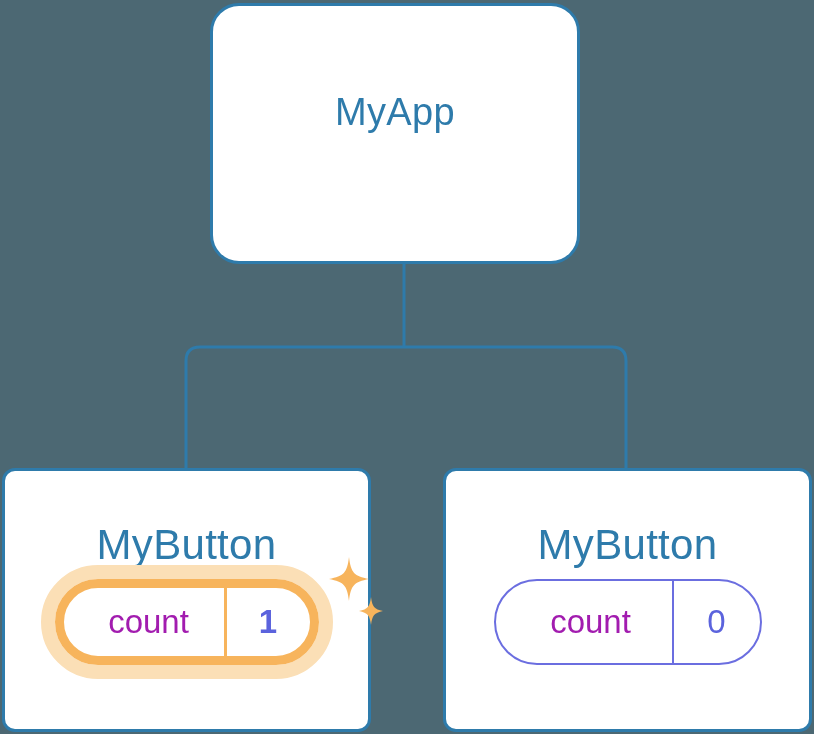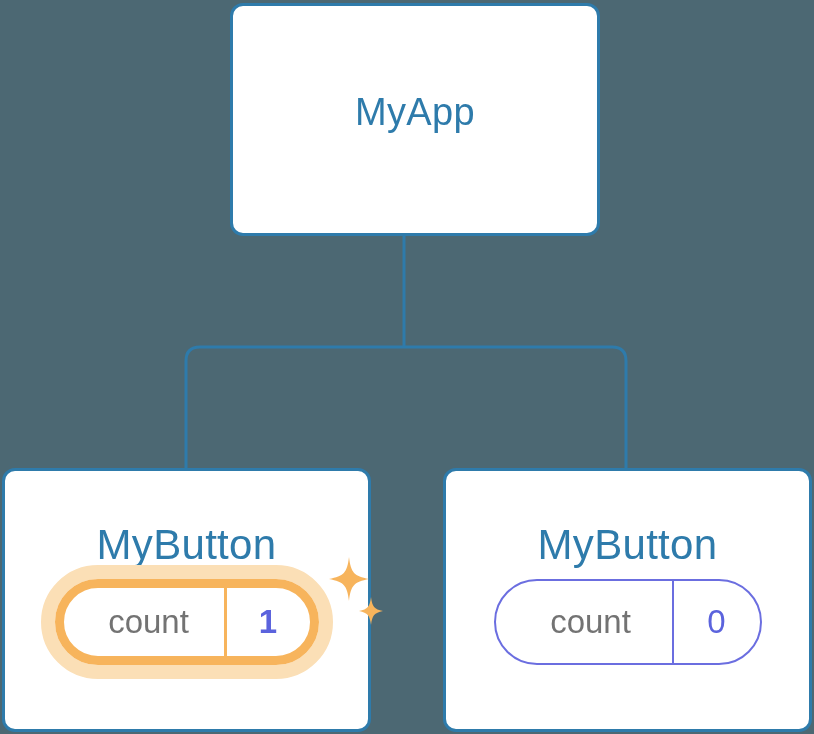--- a/index.html
+++ b/index.html
@@ -45,24 +45,25 @@
     left: 0;
     right: 0;
     text-align: center;
     color: #2e7bab;
     font-weight: 400;
     white-space: nowrap;
   }
 
   
   #node-root {
-    left: 230px;
+    left: 210px;
     top: 3px;
     width: 370px;
-    height: 233px;
+    height: 261px;
+    border-radius: 29px;
   }
   #node-root .node-title {
     top: 85px;
     font-size: 38px;
     letter-spacing: 0.3px;
   }
 
   
   #node-child-0 {
     left: 2px;
@@ -101,21 +102,21 @@
   }
   .pill-key, .pill-val {
     display: flex;
     align-items: center;
     justify-content: center;
     box-sizing: border-box;
     white-space: nowrap;
   }
   .pill-key {
     font-size: 33px;
-    color: #737373;
+    color: #a21caf;
     font-weight: 400;
   }
   .pill-val {
     font-size: 33px;
     color: #5b63dd;
   }
 
   
   .state-pill.idle {
     border: 2px solid #6b6ee0;

